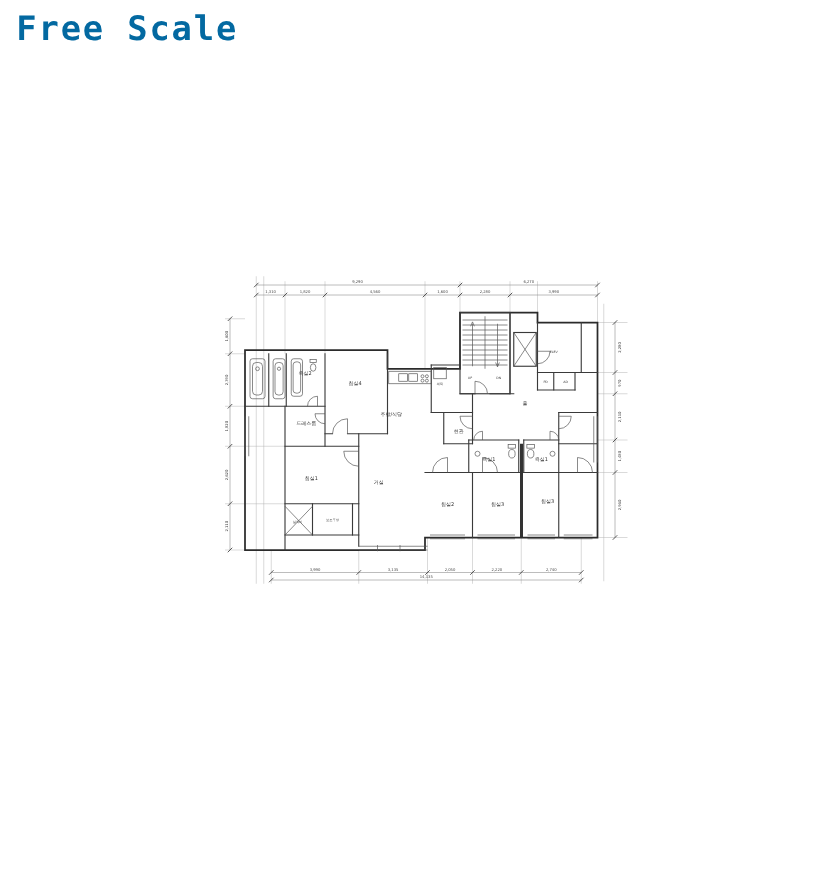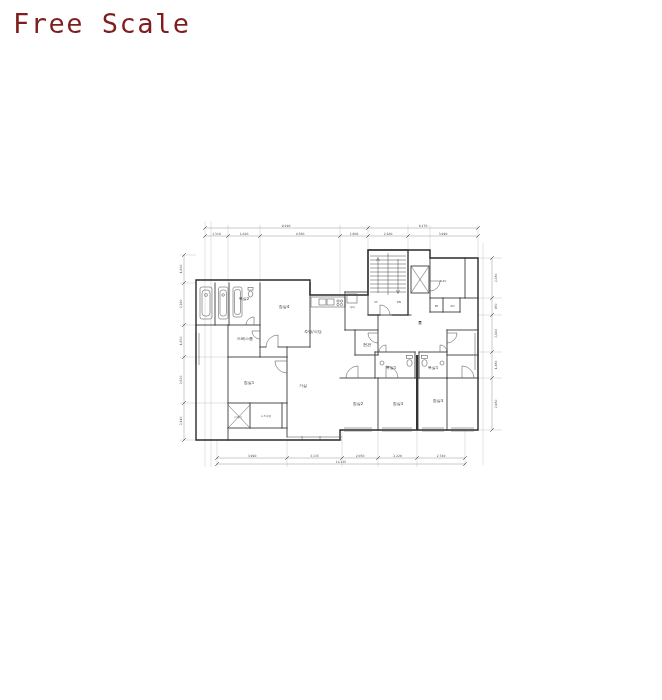--- a/index.html
+++ b/index.html
@@ -1,20 +1,20 @@
 <!DOCTYPE html>
 <html><head>
 <meta charset="utf-8">
 <style>
   html,body{margin:0;padding:0;background:#ffffff;}
   body{width:662px;height:700px;position:relative;overflow:hidden;
        font-family:"DejaVu Sans",sans-serif;}
   .page-title{position:absolute;left:13px;top:8px;
        font-family:"DejaVu Sans Mono",monospace;
-       font-size:27px;letter-spacing:1.5px;color:#7f1d1d;font-weight:400;}
+       font-size:27px;letter-spacing:1.5px;color:#0369a1;font-weight:700;}
   #plan-svg{position:absolute;left:170px;top:215px;width:345px;height:265px;}
   
   .w{stroke:#2b2b2b;stroke-width:1.4;fill:none;stroke-linecap:square;}
   .w2{stroke:#3a3a3a;stroke-width:.9;fill:none;stroke-linecap:square;}
   .f{stroke:#555;stroke-width:.55;fill:none;}
   .d{stroke:#8a8a8a;stroke-width:.45;fill:none;}
   .e{stroke:#b5b5b5;stroke-width:.4;fill:none;}
   .tk{stroke:#444;stroke-width:.7;fill:none;}
   text{fill:#333;}
   .rl{font-size:4px;text-anchor:middle;}

